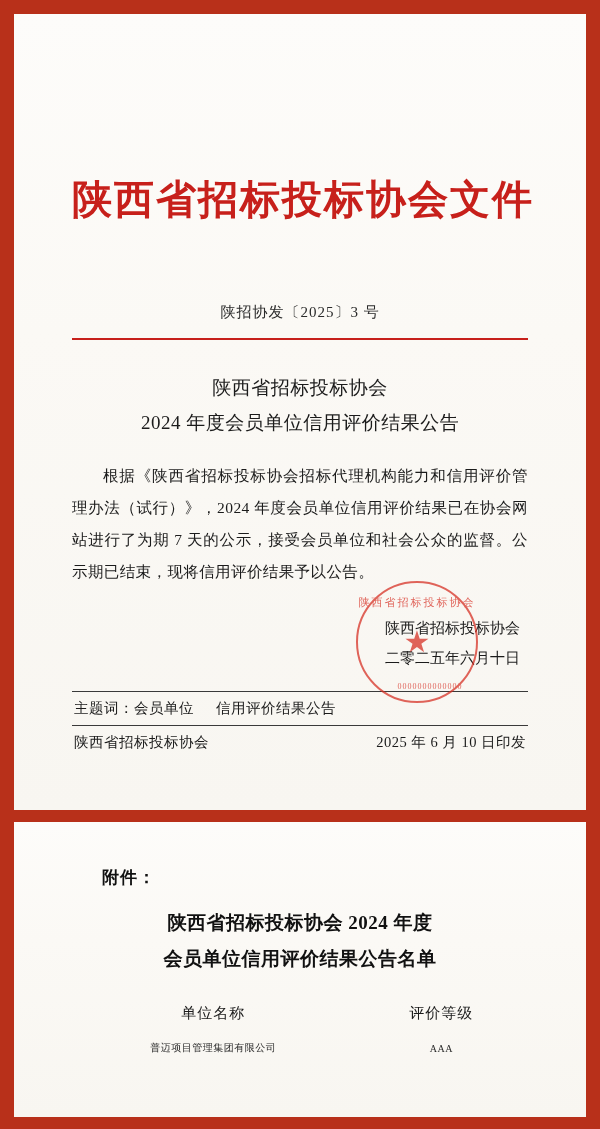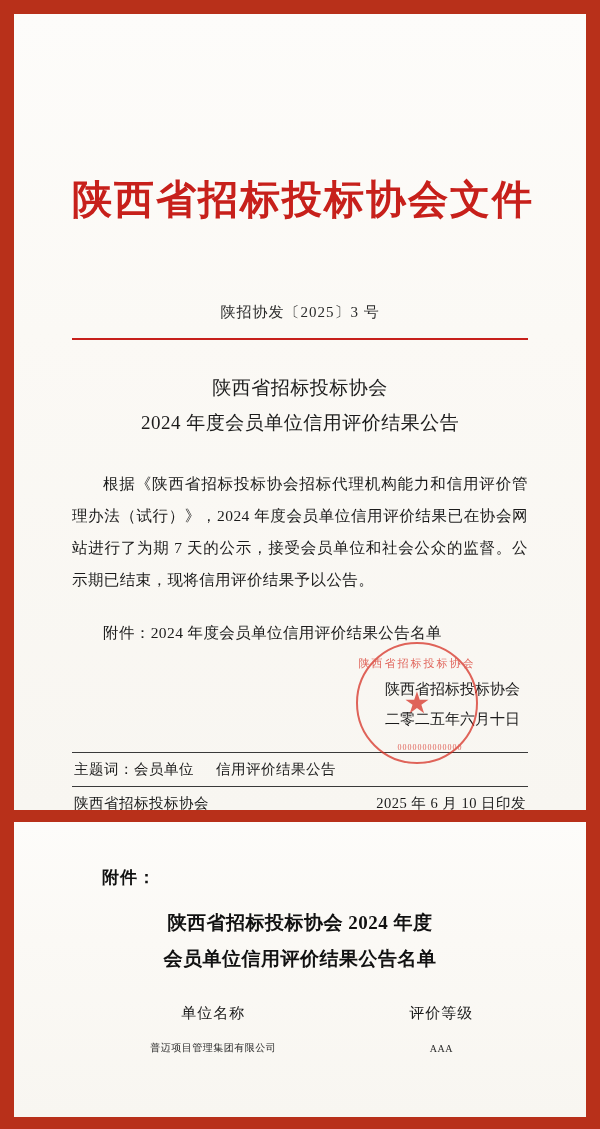--- a/index.html
+++ b/index.html
@@ -68,21 +68,21 @@
   }
   .subject-block {
     margin-top: 30px;
     text-align: center;
     font-size: 19px;
     line-height: 1.85;
     color: #1b1b1b;
     letter-spacing: 0.5px;
   }
   .body-text {
-    margin-top: 28px;
+    margin-top: 20px;
     font-size: 15.5px;
     line-height: 2.05;
     color: #1b1b1b;
     text-align: justify;
     text-indent: 2em;
     letter-spacing: 0.4px;
   }
   .attachment-line {
     margin-top: 22px;
     font-size: 15.5px;
@@ -232,21 +232,20 @@
 
       <div class="red-rule"></div>
 
       <div class="subject-block">
         <div>陕西省招标投标协会</div>
         <div>2024 年度会员单位信用评价结果公告</div>
       </div>
 
       <div class="body-text">根据《陕西省招标投标协会招标代理机构能力和信用评价管理办法（试行）》，2024 年度会员单位信用评价结果已在协会网站进行了为期 7 天的公示，接受会员单位和社会公众的监督。公示期已结束，现将信用评价结果予以公告。</div>
 
-      <div class="attachment-line">附件：2024 年度会员单位信用评价结果公告名单</div>
 
       <div class="sign-block">
         <div class="seal">
           <div class="seal-text-top">陕西省招标投标协会</div>
           <div class="seal-text-bottom">0000000000000</div>
         </div>
         <div>陕西省招标投标协会</div>
         <div>二零二五年六月十日</div>
       </div>
 

